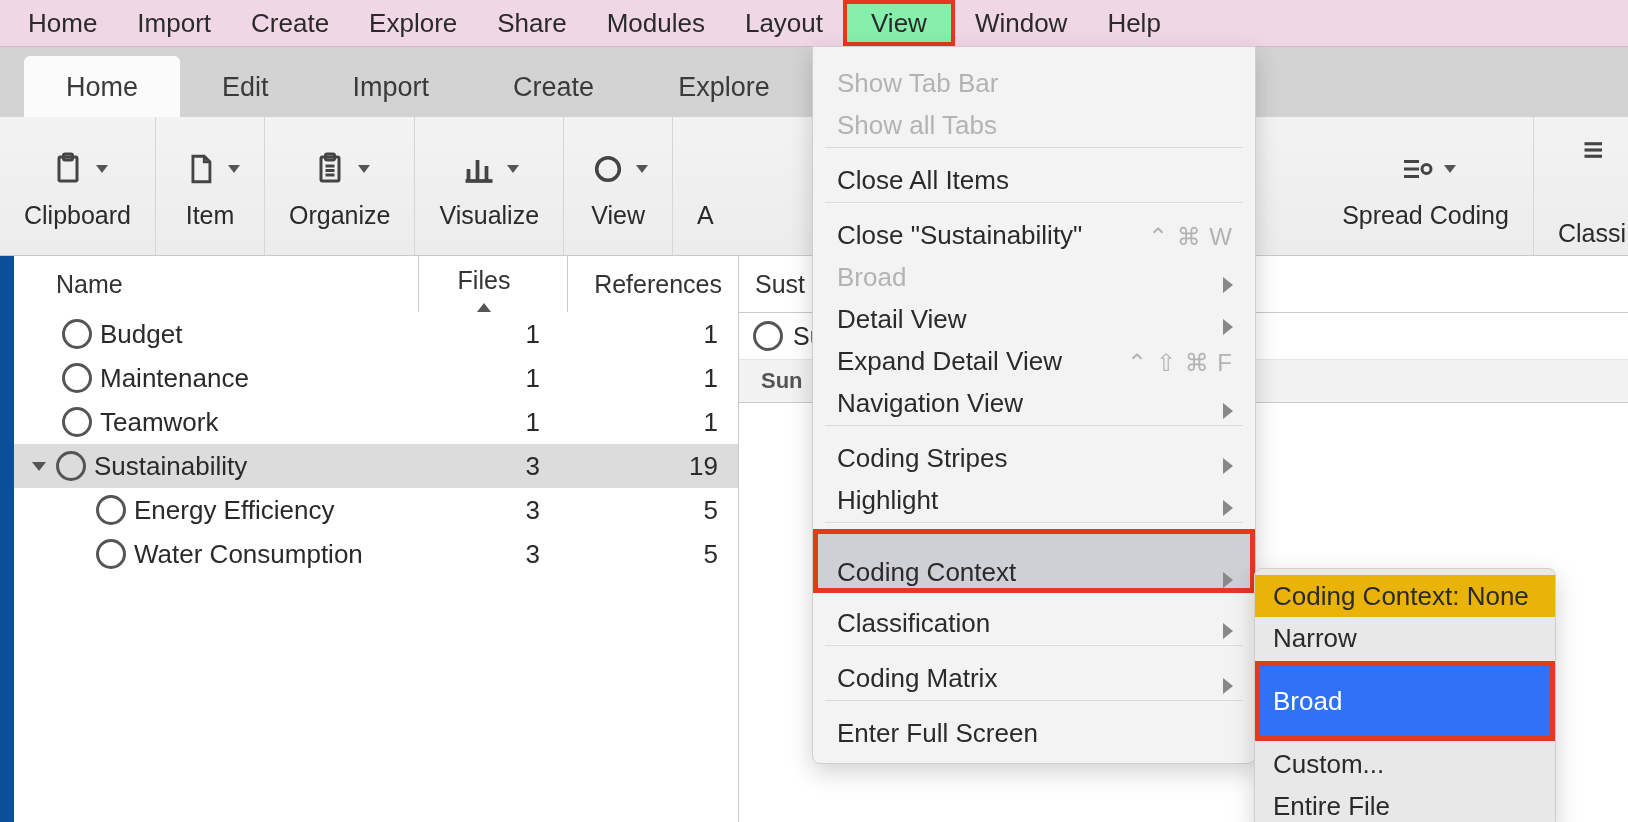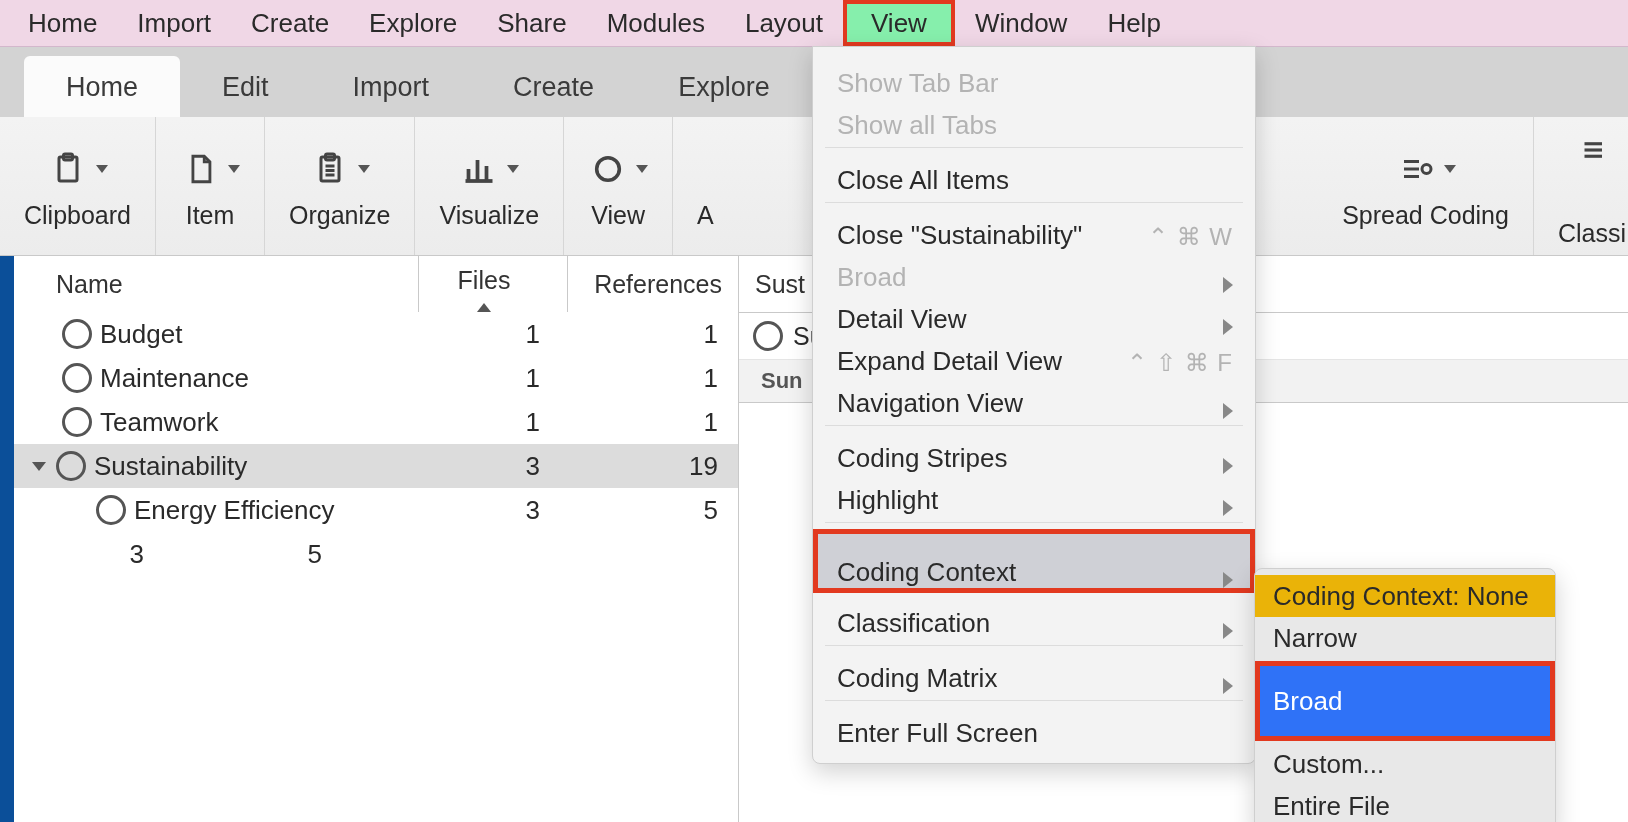--- a/index.html
+++ b/index.html
@@ -510,20 +510,24 @@
     <div class="list-row">
       <div class="cell-name indent2">
         <span class="circle-icon"></span>
         <span>Energy Efficiency</span>
       </div>
       <div class="cell-files">3</div>
       <div class="cell-refs">5</div>
     </div>
 
     <div class="list-row">
+      <div class="cell-name indent2">
+        <span class="circle-icon"></span>
+        <span>Water Consumption</span>
+      </div>
       <div class="cell-files">3</div>
       <div class="cell-refs">5</div>
     </div>
   </div>
 
   <div class="detail-panel">
     <div class="detail-tabstrip">
       <span>Sust</span>
     </div>
     <div class="detail-row">

